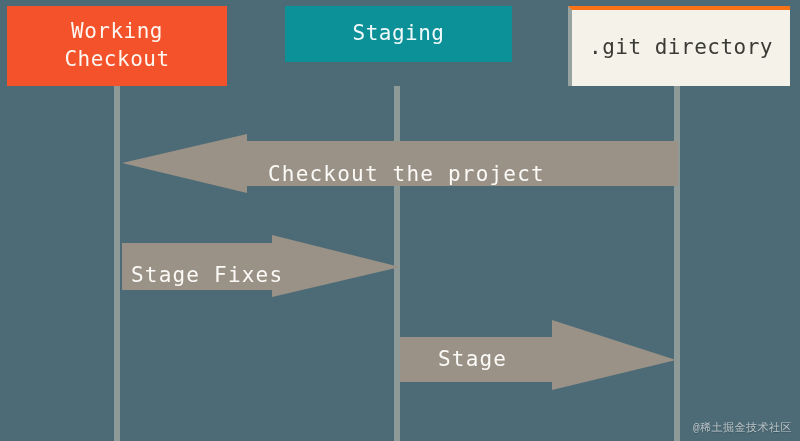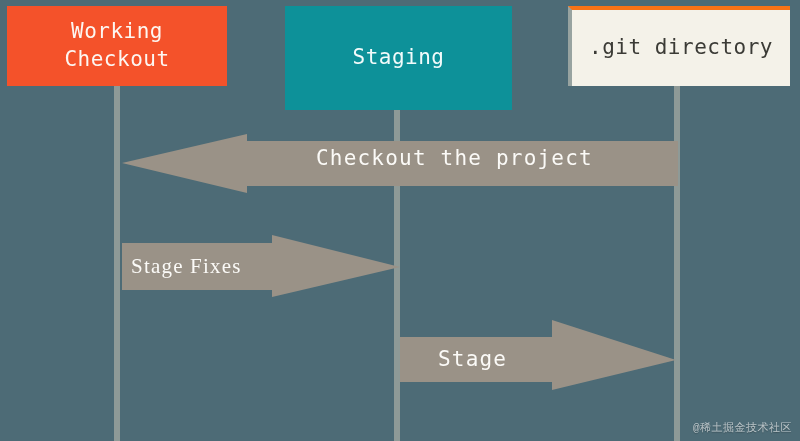--- a/index.html
+++ b/index.html
@@ -40,42 +40,42 @@
     font-family: "DejaVu Sans Mono", "Liberation Mono", monospace;
   }
   .node-box .line { display: block; white-space: pre; }
 
   #node-working {
     left: 7px; top: 6px; width: 220px; height: 80px;
     background: #f4522a;
     color: #fdf6f1;
   }
   #node-staging {
-    left: 285px; top: 6px; width: 227px; height: 104px;
+    left: 285px; top: 6px; width: 227px; height: 56px;
     background: #0d9199;
     color: #f2fbfb;
   }
   #node-repo {
     left: 568px; top: 6px; width: 222px; height: 80px;
     background: #f4f2e9;
     color: #3b3b36;
     border-top: 4px solid #f97316;
     border-left: 4px solid #97a3a0;
   }
 
   .arrow-label {
     position: absolute;
     color: #fbfaf7;
     font-size: 21px;
     letter-spacing: 1.2px;
     white-space: nowrap;
     font-family: "DejaVu Sans Mono", "Liberation Mono", monospace;
   }
-  #label-checkout { left: 268px; top: 146px; margin-left: 48px; }
-  #label-stage    { left: 131px; top: 254px; font-family: Liberation Serif, serif; }
+  #label-checkout { left: 268px; top: 162px; }
+  #label-stage    { left: 131px; top: 263px; }
   #label-commit   { left: 438px; top: 347px; }
 
   #watermark {
     position: absolute;
     right: 8px;
     bottom: 6px;
     font-size: 11px;
     color: rgba(255,255,255,0.62);
     letter-spacing: 0.5px;
     font-family: Liberation Mono, monospace;

